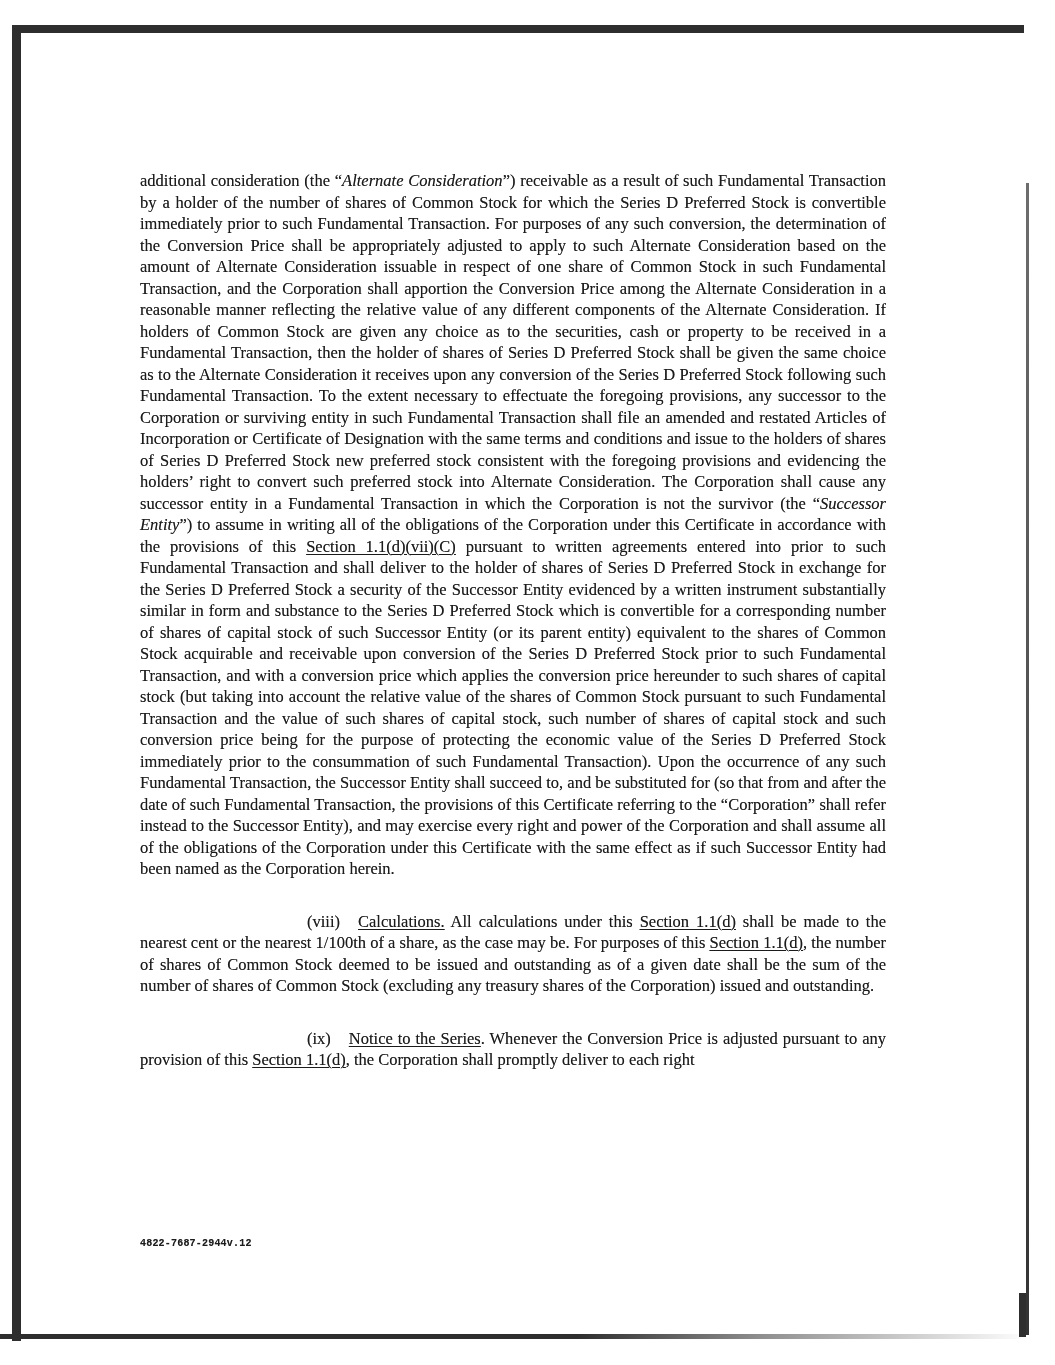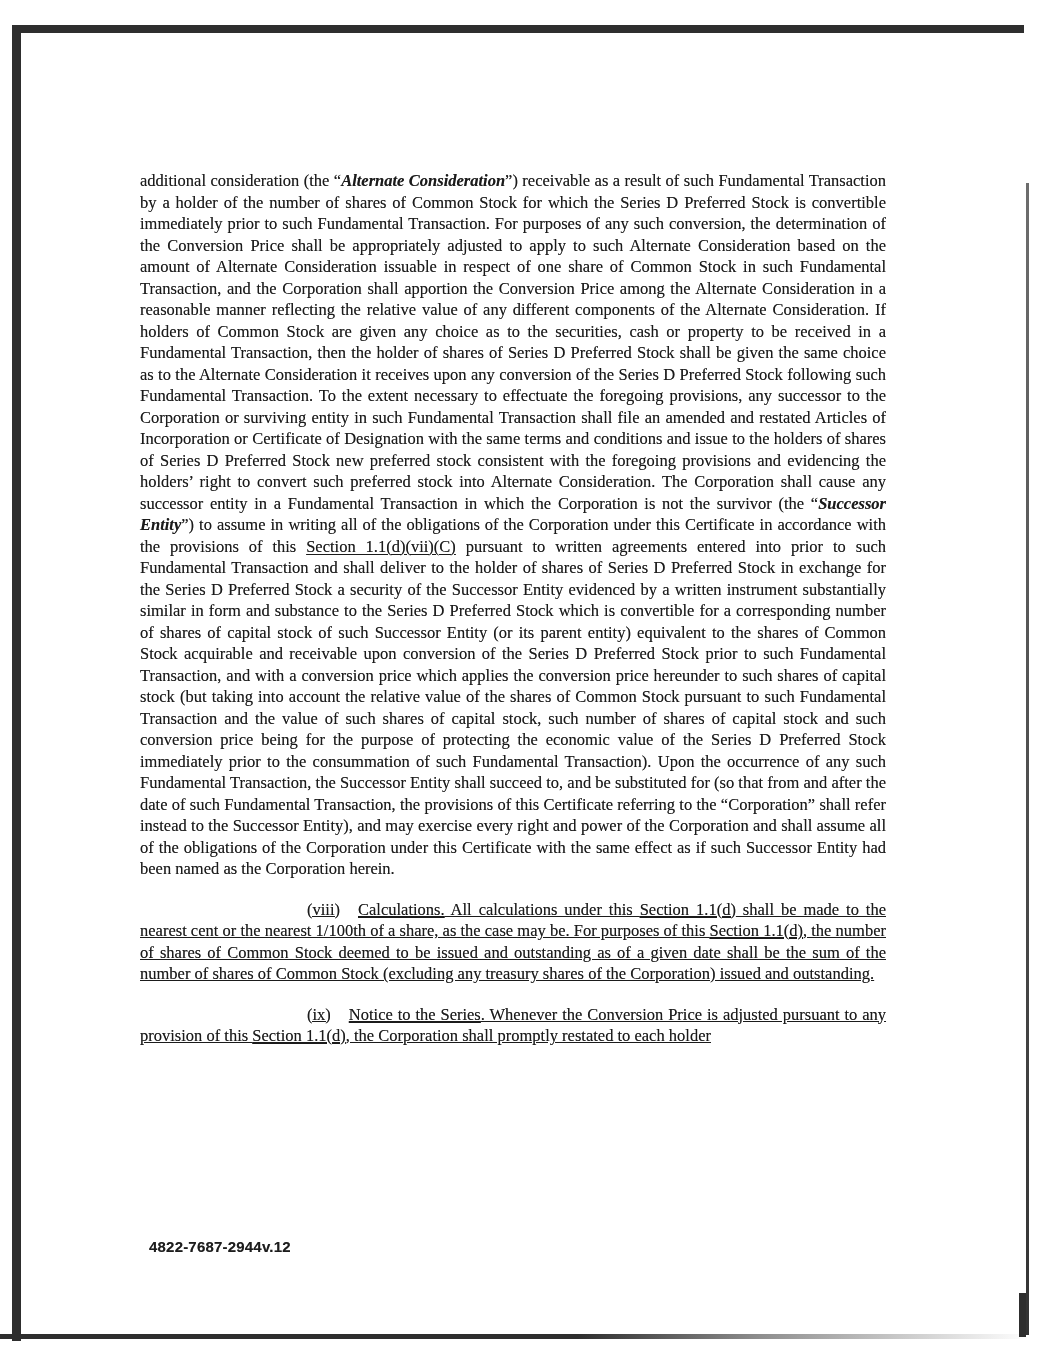--- a/index.html
+++ b/index.html
@@ -33,45 +33,45 @@
     left: 140px;
     top: 170px;
     width: 746px;
     color: #1b1b1b;
     font-size: 16.5px;
     line-height: 21.5px;
     text-align: justify;
     text-shadow: 0 0 0.5px rgba(27,27,27,0.55);
   }
   .text-block p { margin: 0; }
-  .text-block p.indented { text-indent: 167px; margin-top: 19px; text-decoration: underline; }
-  .seg-bi { font-weight: bold; font-style: italic; }
+  .text-block p.indented { text-indent: 167px; margin-top: 31px; }
+  .seg-bi { font-weight: normal; font-style: italic; }
   .seg-u  { text-decoration: underline; text-underline-offset: 2px; text-decoration-thickness: 1px; }
   .tab    { display: inline-block; width: 18px; }
   
   .footer-id {
     position: absolute;
-    left: 149px;
+    left: 140px;
     top: 1238px;
-    font-family: Liberation Sans, sans-serif;
+    font-family: Liberation Mono, monospace;
     font-weight: bold;
-    font-size: 15px;
+    font-size: 10px;
     letter-spacing: 0.2px;
     color: #1d1d1d;
     text-shadow: 0 0 0.4px rgba(29,29,29,0.5);
   }
 </style>
 </head>
 <body>
 
 <div class="frame frame-left"></div>
 <div class="frame frame-top"></div>
 <div class="frame frame-right"></div>
 <div class="frame frame-right-bottom"></div>
 <div class="frame frame-bottom"></div>
 
 <div class="text-block">
     <p><span>additional consideration (the “</span><span class="seg-bi">Alternate Consideration</span><span>”) receivable as a result of such Fundamental Transaction by a holder of the number of shares of Common Stock for which the Series D Preferred Stock is convertible immediately prior to such Fundamental Transaction. For purposes of any such conversion, the determination of the Conversion Price shall be appropriately adjusted to apply to such Alternate Consideration based on the amount of Alternate Consideration issuable in respect of one share of Common Stock in such Fundamental Transaction, and the Corporation shall apportion the Conversion Price among the Alternate Consideration in a reasonable manner reflecting the relative value of any different components of the Alternate Consideration. If holders of Common Stock are given any choice as to the securities, cash or property to be received in a Fundamental Transaction, then the holder of shares of Series D Preferred Stock shall be given the same choice as to the Alternate Consideration it receives upon any conversion of the Series D Preferred Stock following such Fundamental Transaction. To the extent necessary to effectuate the foregoing provisions, any successor to the Corporation or surviving entity in such Fundamental Transaction shall file an amended and restated Articles of Incorporation or Certificate of Designation with the same terms and conditions and issue to the holders of shares of Series D Preferred Stock new preferred stock consistent with the foregoing provisions and evidencing the holders’ right to convert such preferred stock into Alternate Consideration. The Corporation shall cause any successor entity in a Fundamental Transaction in which the Corporation is not the survivor (the “</span><span class="seg-bi">Successor Entity</span><span>”) to assume in writing all of the obligations of the Corporation under this Certificate in accordance with the provisions of this </span><span class="seg-u">Section 1.1(d)(vii)(C)</span><span> pursuant to written agreements entered into prior to such Fundamental Transaction and shall deliver to the holder of shares of Series D Preferred Stock in exchange for the Series D Preferred Stock a security of the Successor Entity evidenced by a written instrument substantially similar in form and substance to the Series D Preferred Stock which is convertible for a corresponding number of shares of capital stock of such Successor Entity (or its parent entity) equivalent to the shares of Common Stock acquirable and receivable upon conversion of the Series D Preferred Stock prior to such Fundamental Transaction, and with a conversion price which applies the conversion price hereunder to such shares of capital stock (but taking into account the relative value of the shares of Common Stock pursuant to such Fundamental Transaction and the value of such shares of capital stock, such number of shares of capital stock and such conversion price being for the purpose of protecting the economic value of the Series D Preferred Stock immediately prior to the consummation of such Fundamental Transaction). Upon the occurrence of any such Fundamental Transaction, the Successor Entity shall succeed to, and be substituted for (so that from and after the date of such Fundamental Transaction, the provisions of this Certificate referring to the “Corporation” shall refer instead to the Successor Entity), and may exercise every right and power of the Corporation and shall assume all of the obligations of the Corporation under this Certificate with the same effect as if such Successor Entity had been named as the Corporation herein.</span></p>
     <p class="indented"><span>(viii)</span><span class="tab"></span><span class="seg-u">Calculations.</span><span> All calculations under this </span><span class="seg-u">Section 1.1(d)</span><span> shall be made to the nearest cent or the nearest 1/100th of a share, as the case may be. For purposes of this </span><span class="seg-u">Section 1.1(d)</span><span>, the number of shares of Common Stock deemed to be issued and outstanding as of a given date shall be the sum of the number of shares of Common Stock (excluding any treasury shares of the Corporation) issued and outstanding.</span></p>
-    <p class="indented"><span>(ix)</span><span class="tab"></span><span class="seg-u">Notice to the Series</span><span>. Whenever the Conversion Price is adjusted pursuant to any provision of this </span><span class="seg-u">Section 1.1(d)</span><span>, the Corporation shall promptly restated to each holder</span></p>
+    <p class="indented"><span>(ix)</span><span class="tab"></span><span class="seg-u">Notice to the Series</span><span>. Whenever the Conversion Price is adjusted pursuant to any provision of this </span><span class="seg-u">Section 1.1(d)</span><span>, the Corporation shall promptly deliver to each right</span></p>
   </div>
 
 <div class="footer-id">4822-7687-2944v.12</div>
 
 </body></html>

